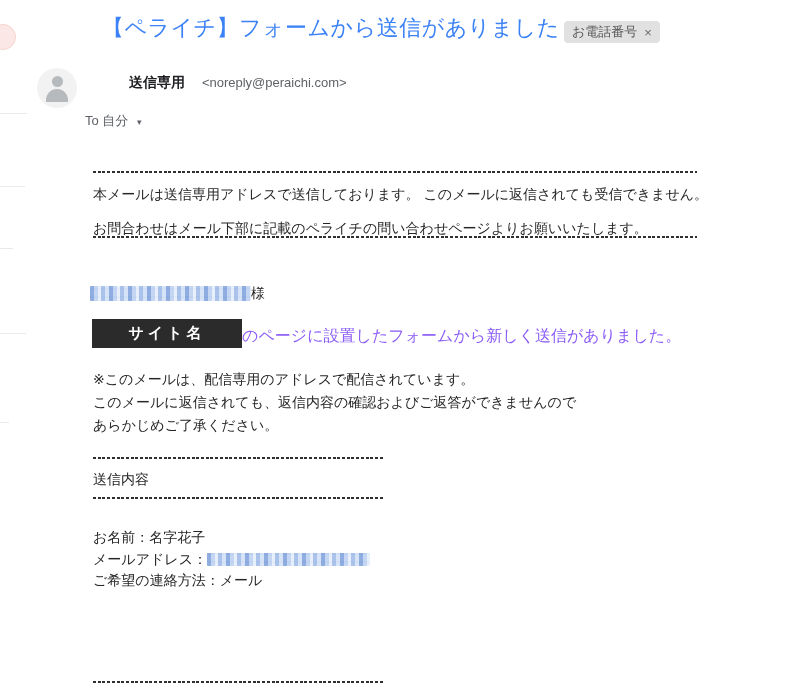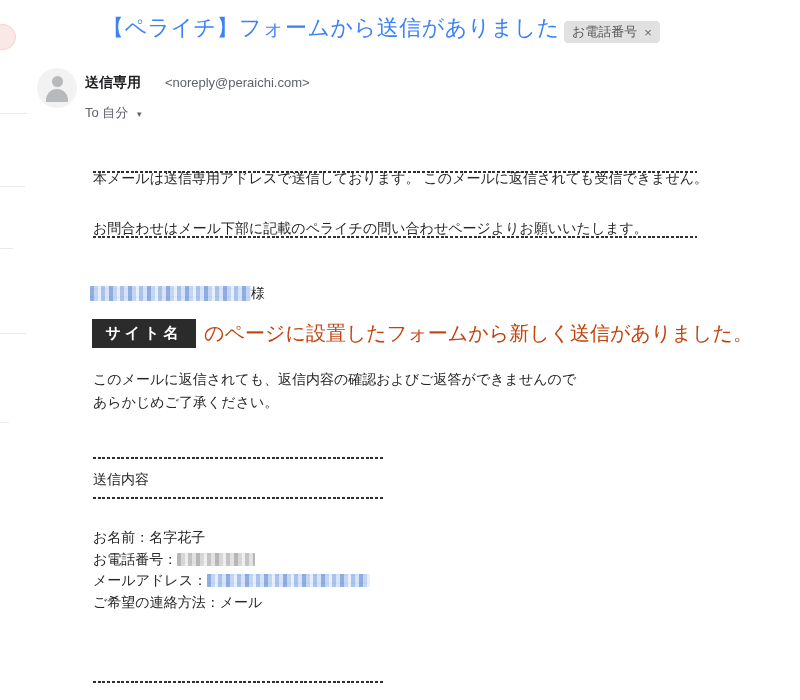--- a/index.html
+++ b/index.html
@@ -35,46 +35,46 @@
   }
   .avatar .head{
     position:absolute;left:14.5px;top:8px;width:11px;height:11px;border-radius:50%;
     background:#b7babd;
   }
   .avatar .torso{
     position:absolute;left:9px;top:21px;width:22px;height:13px;
     border-radius:11px 11px 0 0;background:#b7babd;
   }
   .sender-line{position:absolute;left:85px;top:74px;font-size:14px;white-space:nowrap;}
-  .sender-name{font-weight:700;color:#202124;}
-  .sender-email{font-size:13px;color:#5f6368;margin-left:20px;}
+  .sender-name{font-weight:700;color:#202124;margin-left:44px;}
+  .sender-email{font-size:13px;color:#5f6368;margin-left:13px;}
   .to-line{
-    position:absolute;left:85px;top:104px;font-size:13px;color:#5f6368;white-space:nowrap;
+    position:absolute;left:85px;top:112px;font-size:13px;color:#5f6368;white-space:nowrap;
     cursor:pointer;
     text-align:center;
   }
   .to-caret{font-size:9px;margin-left:5px;color:#5f6368;}
   
   .divider{
     position:absolute;height:2px;
     background-image:repeating-linear-gradient(90deg,#2f2f2f 0 3px,transparent 3px 4.7px);
   }
   .div-long{left:93px;width:604px;}
   .div-short{left:93px;width:290px;}
   
   .bline{position:absolute;left:93px;font-size:14px;color:#262626;white-space:nowrap;}
   .note-block{position:absolute;left:93px;top:368px;font-size:14px;color:#262626;line-height:23px;white-space:nowrap;}
   
   .site-row{position:absolute;left:92px;top:319px;display:flex;align-items:flex-end;}
   .site-box{
-    width:104px;height:29px;background:#2b2b2b;color:#ffffff;
+    width:150px;height:29px;background:#2b2b2b;color:#ffffff;
     display:flex;align-items:center;justify-content:center;
     font-size:15px;font-weight:700;letter-spacing:4px;
   }
-  .site-after{font-size:20px;color:#c2410c;margin-left:8px;padding-bottom:1px;white-space:nowrap;}
+  .site-after{font-size:16px;color:#8b5cf6;padding-bottom:1px;white-space:nowrap;}
   
   .form-lines{position:absolute;left:93px;top:527px;font-size:14px;color:#262626;line-height:21.6px;}
   .f-row{white-space:nowrap;}
   
   .blur{display:inline-block;height:13px;vertical-align:-2px;border-radius:1px;}
   .mask-blue{
     background-image:
       repeating-linear-gradient(90deg,rgba(124,159,219,.85) 0 4px,rgba(186,207,240,.85) 4px 8px,rgba(228,237,250,.85) 8px 11px,rgba(157,185,231,.85) 11px 15px,rgba(208,223,246,.85) 15px 19px),
       repeating-linear-gradient(0deg,rgba(255,255,255,.5) 0 3px,rgba(130,165,220,.30) 3px 5px,rgba(255,255,255,.18) 5px 8px);
   }
@@ -109,51 +109,49 @@
 <div class="sender-line">
   <span class="sender-name">送信専用</span>
   <span class="sender-email">&lt;noreply@peraichi.com&gt;</span>
 </div>
 <div class="to-line">
   <span>To 自分</span>
   <span class="to-caret">▾</span>
 </div>
 
 <div class="divider div-long" style="top:171px;"></div>
-<div class="bline" style="top:170px;">本メールは送信専用アドレスで送信しております。 このメールに返信されても受信できません。</div>
+<div class="bline" style="top:186px;">本メールは送信専用アドレスで送信しております。 このメールに返信されても受信できません。</div>
 <div class="bline" style="top:220px;">お問合わせはメール下部に記載のペライチの問い合わせページよりお願いいたします。</div>
 <div class="divider div-long" style="top:236px;"></div>
 
 <div class="recipient-line">
   <span class="blur mask-blue" style="width:161px;"></span><span>様</span>
 </div>
 
 <div class="site-row">
   <div class="site-box">サイト名</div>
   <div class="site-after">のページに設置したフォームから新しく送信がありました。</div>
 </div>
 
 <div class="note-block">
+  <div>※このメールは、配信専用のアドレスで配信されています。</div>
   <div>このメールに返信されても、返信内容の確認およびご返答ができませんので</div>
   <div>あらかじめご了承ください。</div>
 </div>
 
 <div class="divider div-short" style="top:457px;"></div>
 <div class="bline" style="top:471px;">送信内容</div>
 <div class="divider div-short" style="top:497px;"></div>
 
 <div class="form-lines" id="fields">
 
   <div class="f-row">
     <span class="f-label">お名前</span><span class="f-colon">：</span><span class="f-value">名字花子</span>
   </div>
 
-  <div class="f-row">
-    <span class="f-label">お電話番号</span><span class="f-colon">：</span><span class="f-value"><span class="blur mask-gray" style="width: 78px;"></span></span>
-  </div>
 
   <div class="f-row">
     <span class="f-label">メールアドレス</span><span class="f-colon">：</span><span class="f-value"><span class="blur mask-blue" style="width: 163px;"></span></span>
   </div>
 
   <div class="f-row">
     <span class="f-label">ご希望の連絡方法</span><span class="f-colon">：</span><span class="f-value">メール</span>
   </div>
 
 </div>

